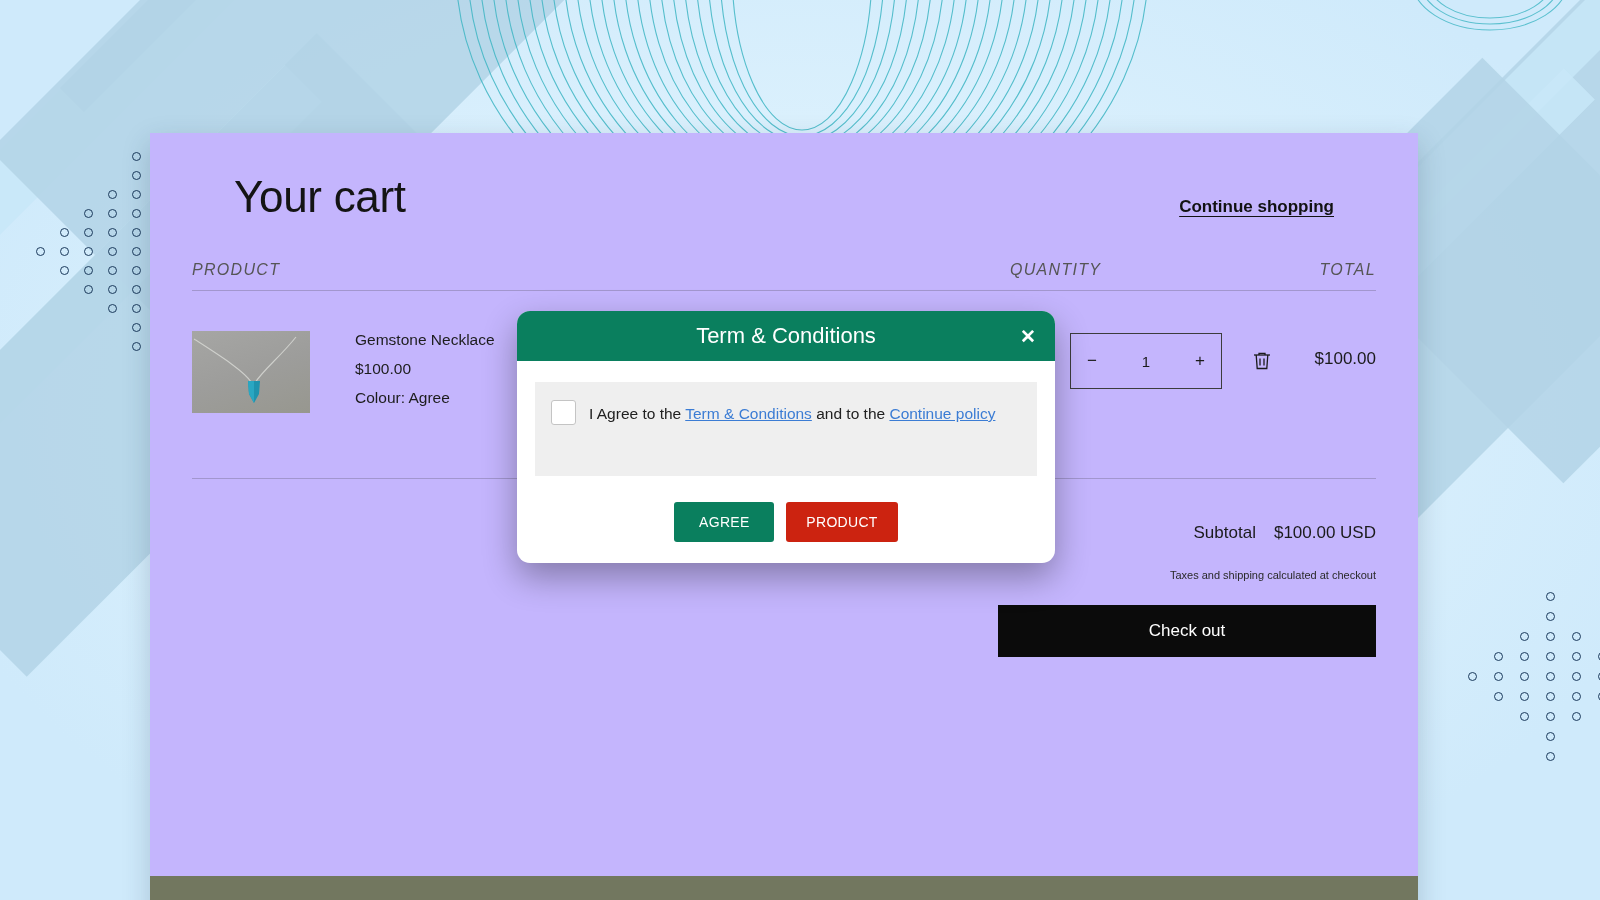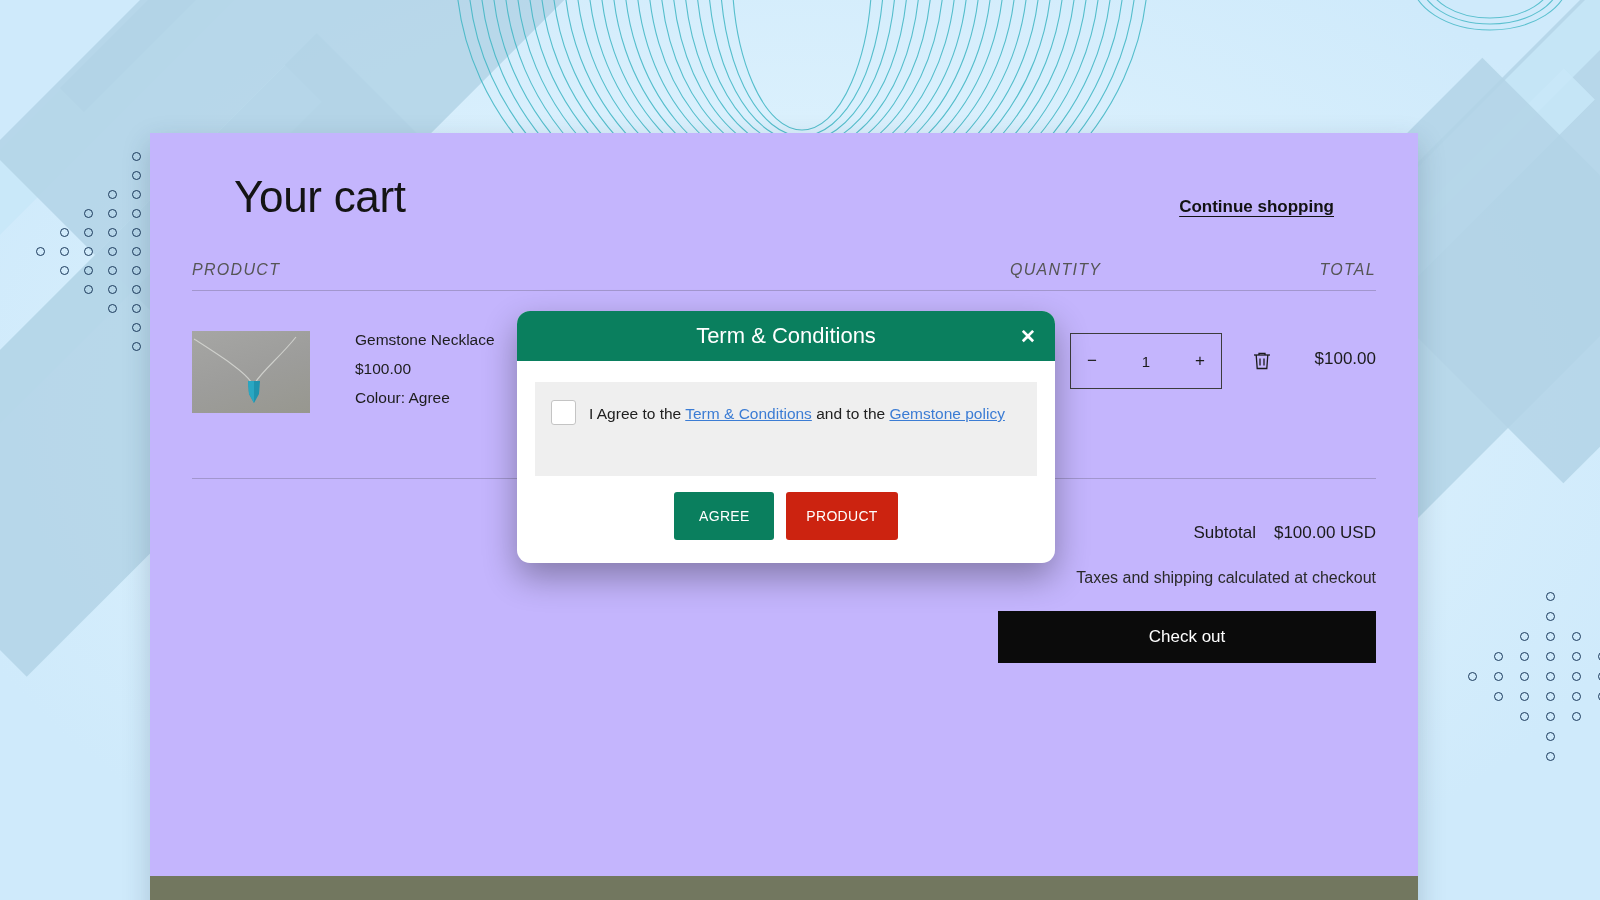--- a/index.html
+++ b/index.html
@@ -164,21 +164,21 @@
     right: 42px; top: 390px;
     text-align: right;
   }
   #subtotal-line {
     font-size: 17px; color: #1b1b1b;
     white-space: nowrap;
   }
   #subtotal-label { margin-right: 18px; }
   #taxnote {
     margin-top: 26px;
-    font-size: 16px; color: #2a2a2a;
+    font-size: 11px; color: #2a2a2a;
     white-space: nowrap;
   }
   #checkout-btn {
     margin-top: 24px;
     width: 378px; height: 52px;
     background: #0b0b0b; color: #ffffff;
     border: none;
     font-size: 17px;
     font-family: inherit;
     cursor: pointer;
@@ -248,24 +248,25 @@
     display: flex; align-items: center; justify-content: center;
     gap: 12px;
   }
   .modal-btn {
     border: none;
     color: #ffffff;
     font-family: inherit;
     font-size: 14px;
     letter-spacing: .3px;
     padding: 0 20px;
-    height: 48px;
+    height: 40px;
     min-width: 100px;
     border-radius: 3px;
     cursor: pointer;
+    margin-top: 10px;
   }
   #btn-agree  { background: #0a7f5e; }
   #btn-cancel { background: #cc2310; }
 </style>
 </head>
 <body>
 
 <div id="page">
 
   <div id="bg-base"></div>
@@ -456,21 +457,21 @@
 
   <div id="modal">
     <div id="modal-header">
       <div id="modal-title">Term &amp; Conditions</div>
       <div id="modal-close">✕</div>
     </div>
     <div id="modal-body">
       <div id="agree-box">
         <div id="agree-line">
           <div id="agree-checkbox"></div>
-          <div id="agree-text"><span>I Agree to the </span><a>Term &amp; Conditions</a><span> and to the </span><a>Gemstone policy</a></div>
+          <div id="agree-text"><span>I Agree to the </span><a>Term &amp; Conditions</a><span> and to the </span><a>Continue policy</a></div>
         </div>
       </div>
       <div id="modal-actions">
         <button class="modal-btn" id="btn-agree">AGREE</button>
         <button class="modal-btn" id="btn-cancel">PRODUCT</button>
       </div>
     </div>
   </div>
 
 </div>

